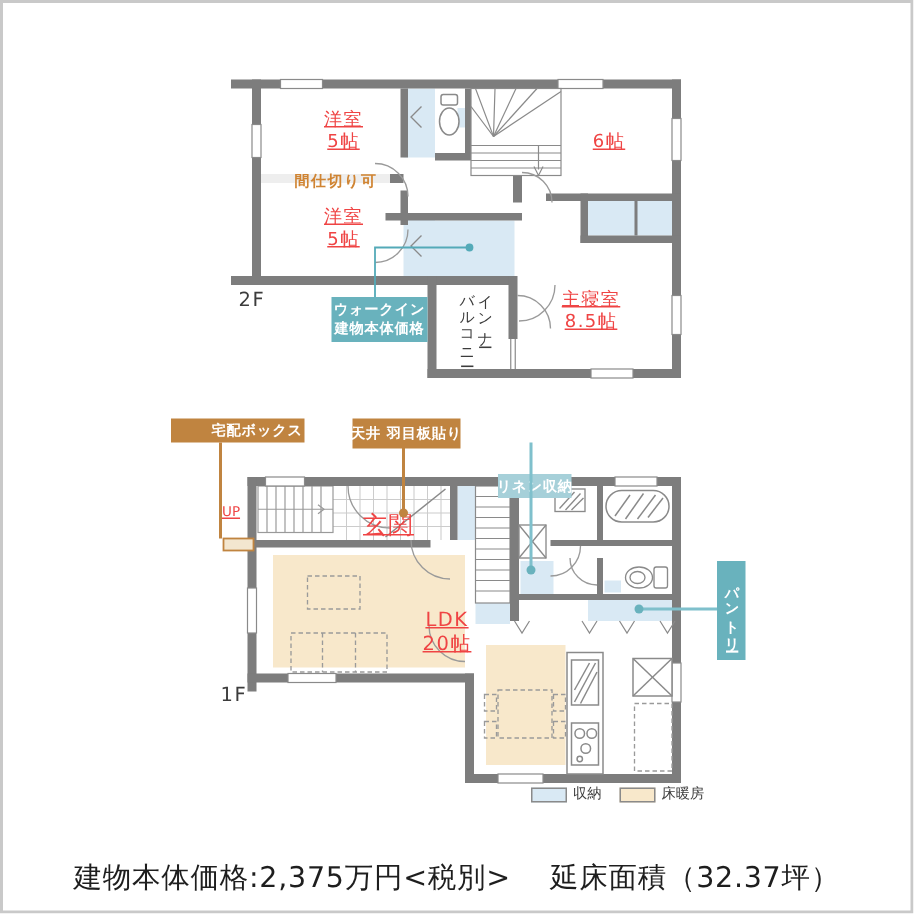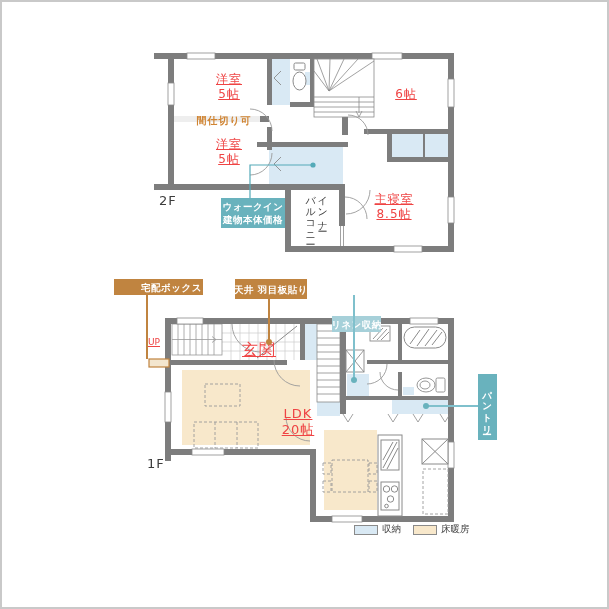--- a/index.html
+++ b/index.html
@@ -330,14 +330,17 @@
   <div class="leader teal" style="left:424px;top:403px;width:52px;height:2px;"></div>
   <div class="dot teal" style="left:421px;top:401px;"></div>
 
   <div class="legend" style="left:352px;top:521px;">
     <span class="swatch storage"></span>
     <span class="lab">収納</span>
     <span class="swatch heating"></span>
     <span class="lab">床暖房</span>
   </div>
 
+  <div class="footer-text" style="top:570px;">
+    <span>建物本体価格:2,375万円&lt;税別&gt;</span><span class="gap"></span><span>延床面積（32.37坪）</span>
+  </div>
 
 </div>
 
 </body></html>

